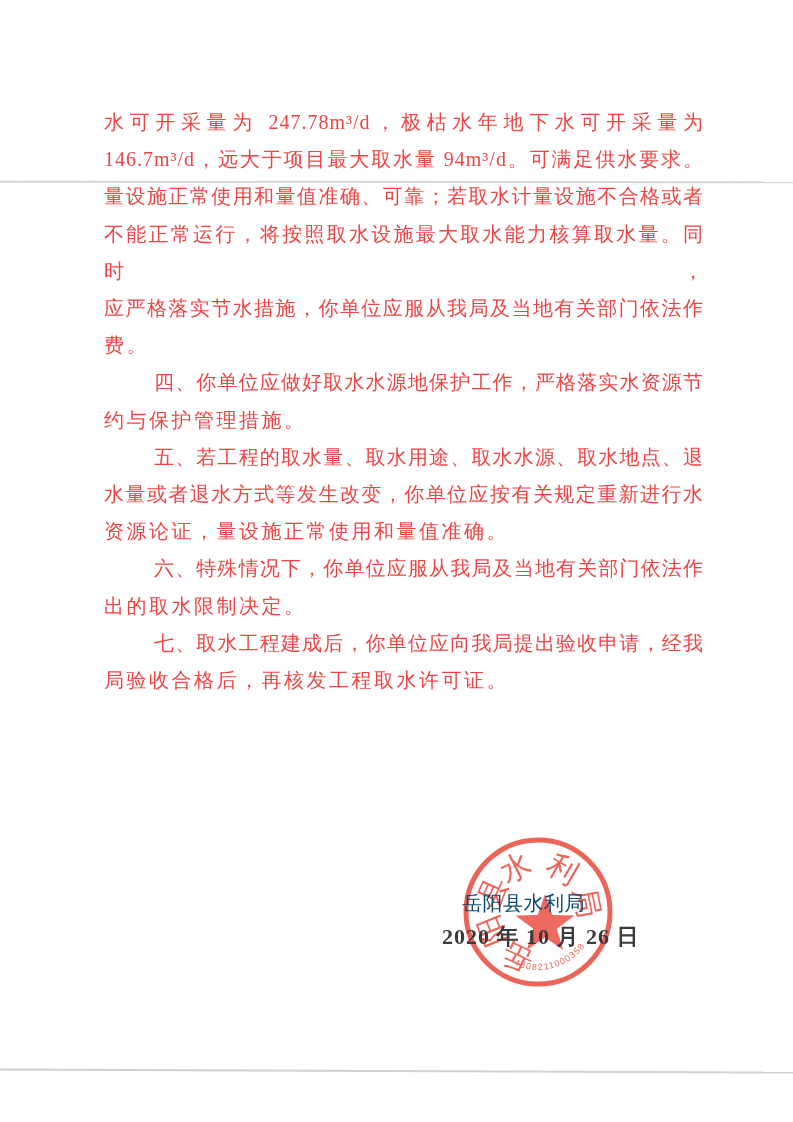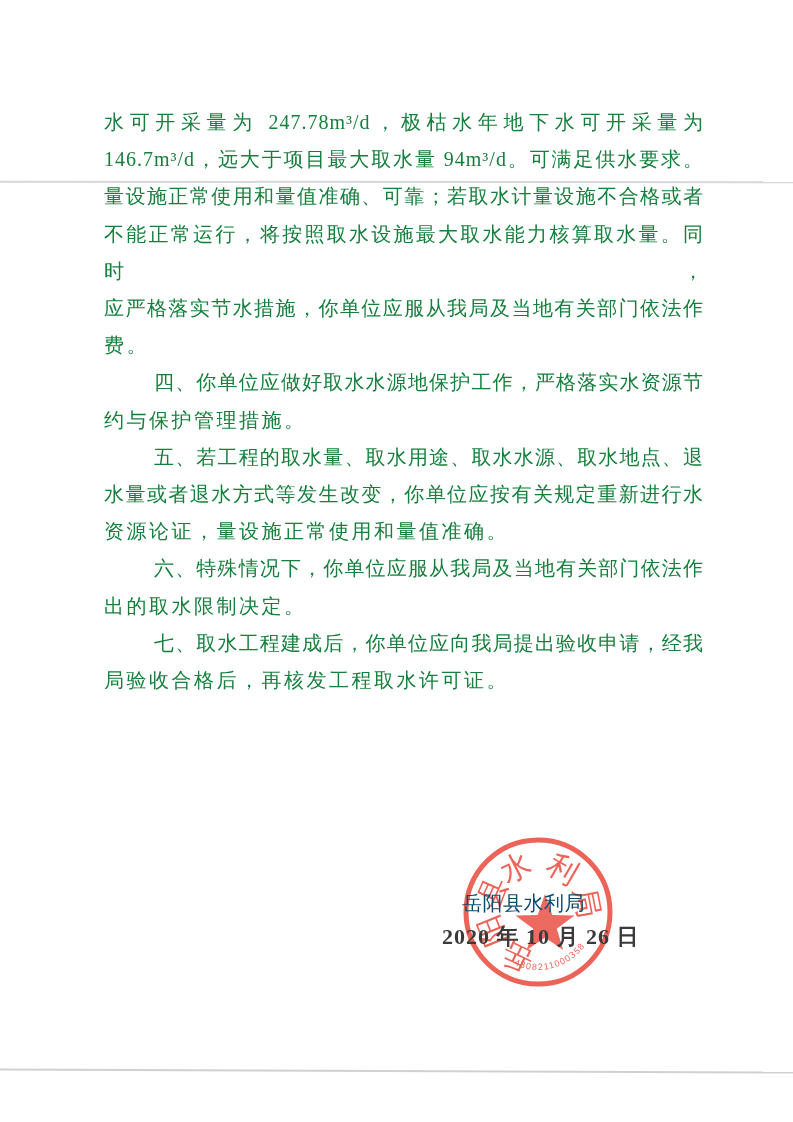--- a/index.html
+++ b/index.html
@@ -22,21 +22,21 @@
   }
   .scan-line.a { top: 181px; transform: rotate(0.05deg); }
   .scan-line.b { top: 1070px; transform: rotate(0.22deg); background: #c6c6c6; }
 
   
   .doc-body {
     position: absolute;
     left: 104px;
     top: 104px;
     width: 600px;
-    color: #15803d;
+    color: #ef4444;
   }
   .line {
     font-size: 20px;
     line-height: 37.2px;
     white-space: normal;
     text-align: justify;
     text-align-last: justify;
     text-justify: inter-character;
     letter-spacing: 1px;
   }

